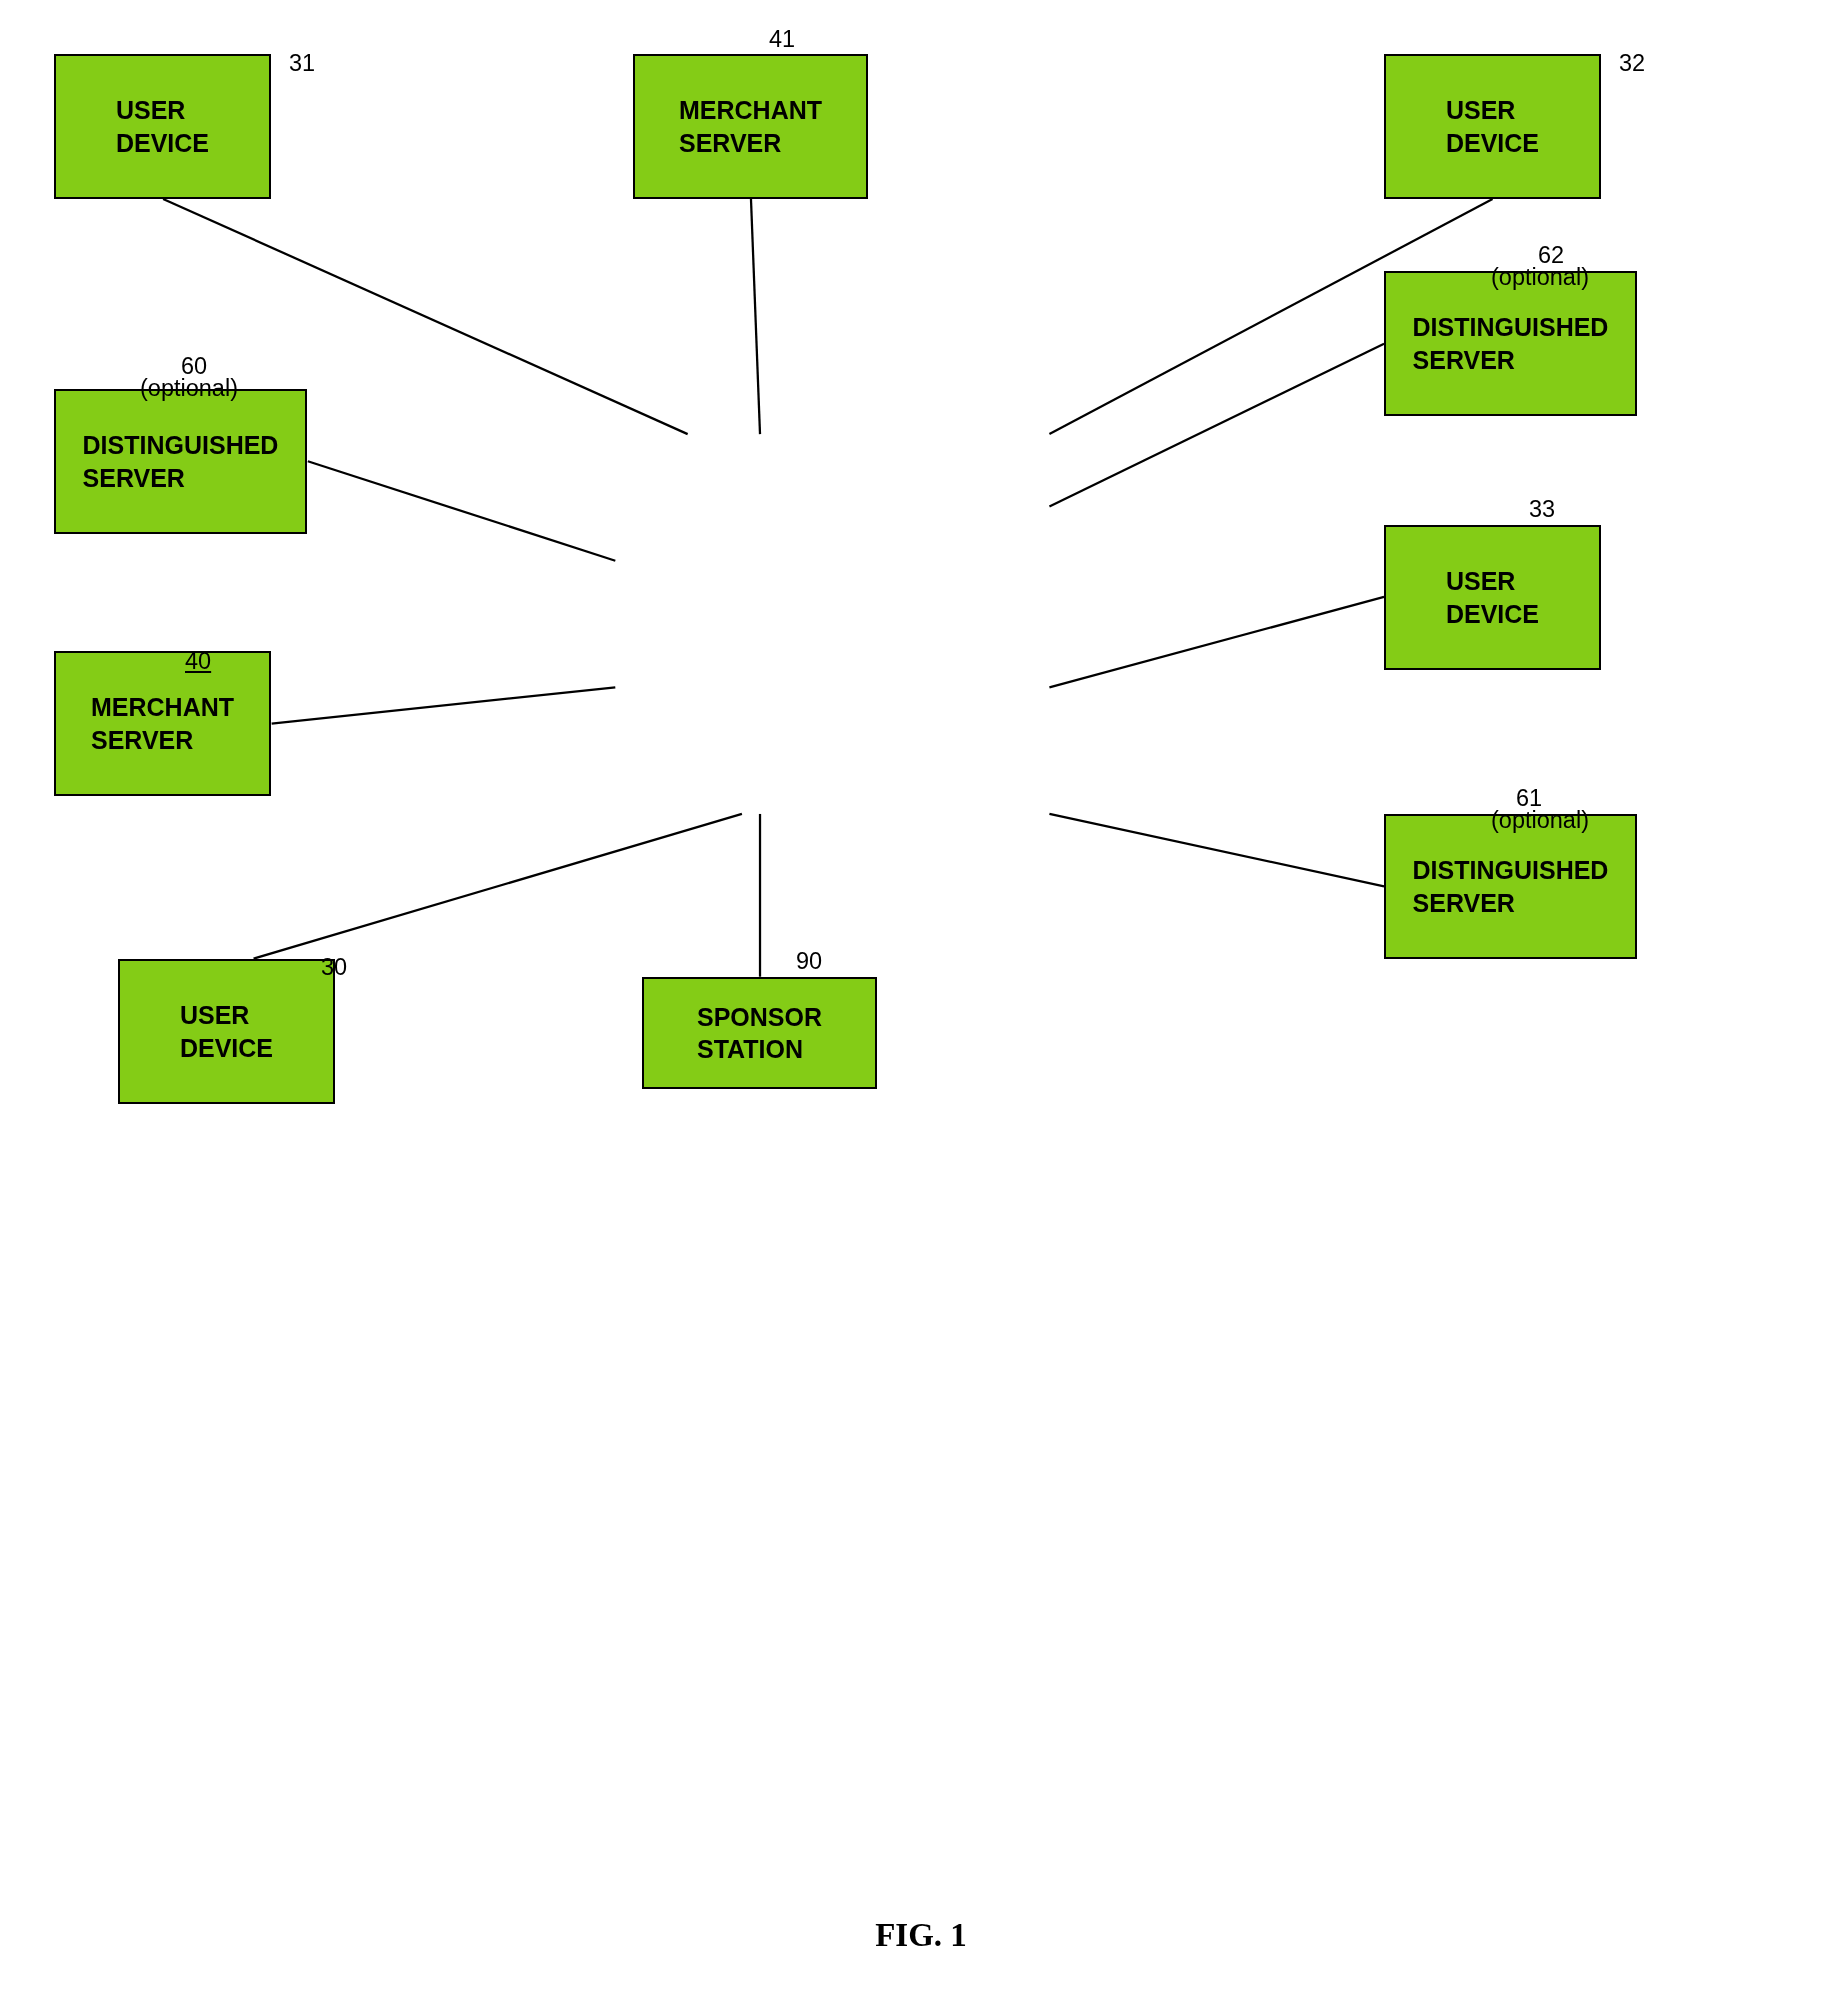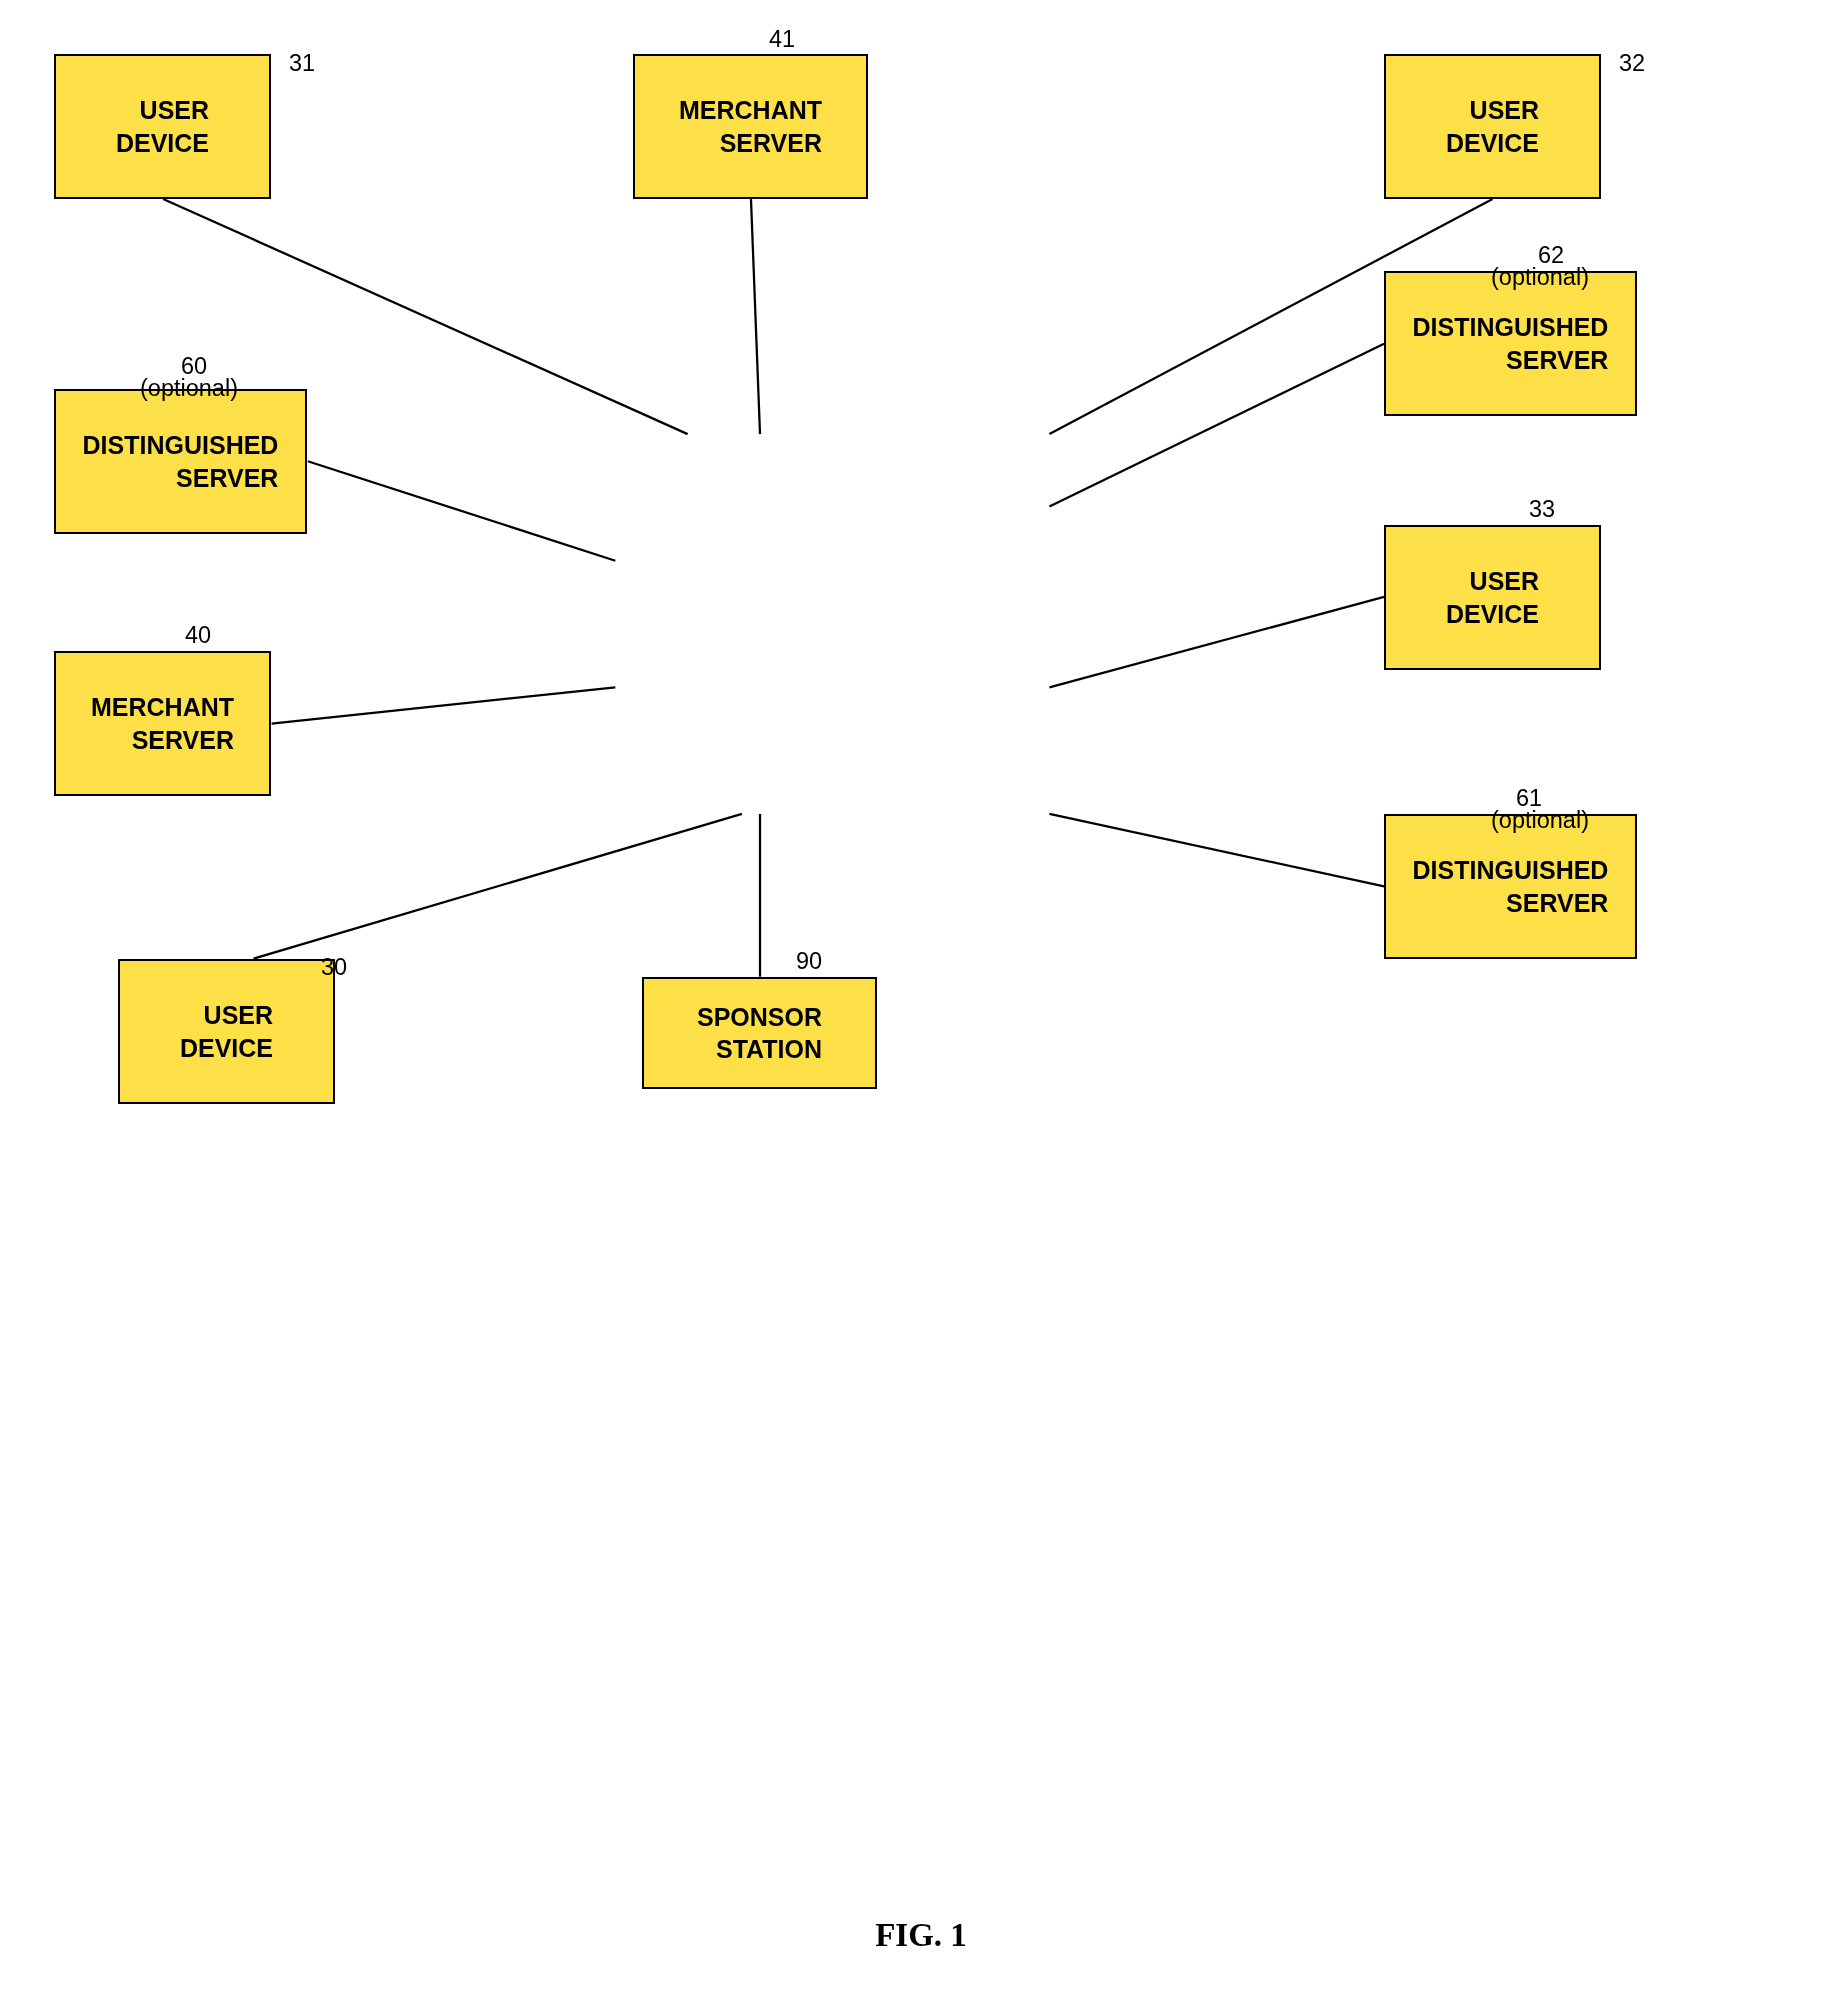--- a/index.html
+++ b/index.html
@@ -12,25 +12,25 @@
       overflow: hidden;
     }
     .diagram-container {
       position: relative;
       width: 1842px;
       height: 1854px;
     }
     .box {
       position: absolute;
       border: 2.7px solid #000;
-      background: #fde047;
+      background: #84cc16;
       display: flex;
       align-items: center;
       justify-content: center;
-      text-align: right;
+      text-align: left;
       font-size: 25px;
       font-weight: bold;
       font-family: Arial, sans-serif;
       line-height: 1.3;
       padding: 25px;
     }
     .network-box {
       position: absolute;
       border: 2.7px solid #000;
       background: #fff;
@@ -119,21 +119,21 @@
 
   <div class="box" style="left:1384px; top:271px; width:253px; height:145px;">
     <span>DISTINGUISHED<br>SERVER</span>
   </div>
   <div class="label" style="left:1538px; top:242px;">62</div>
   <div class="label" style="left:1491px; top:264px;">(optional)</div>
 
   <div class="box" style="left:54px; top:651px; width:217px; height:145px;">
     <span>MERCHANT<br>SERVER</span>
   </div>
-  <div class="label" style="left:185px; top:622px;">40</div>
+  <div class="label" style="left:185px; top:648px;text-decoration:underline;">40</div>
 
   <div class="box" style="left:1384px; top:525px; width:217px; height:145px;">
     <span>USER<br>DEVICE</span>
   </div>
   <div class="label" style="left:1529px; top:496px;">33</div>
 
   <div class="box" style="left:118px; top:959px; width:217px; height:145px;">
     <span>USER<br>DEVICE</span>
   </div>
   <div class="label" style="left:321px; top:954px;">30</div>

